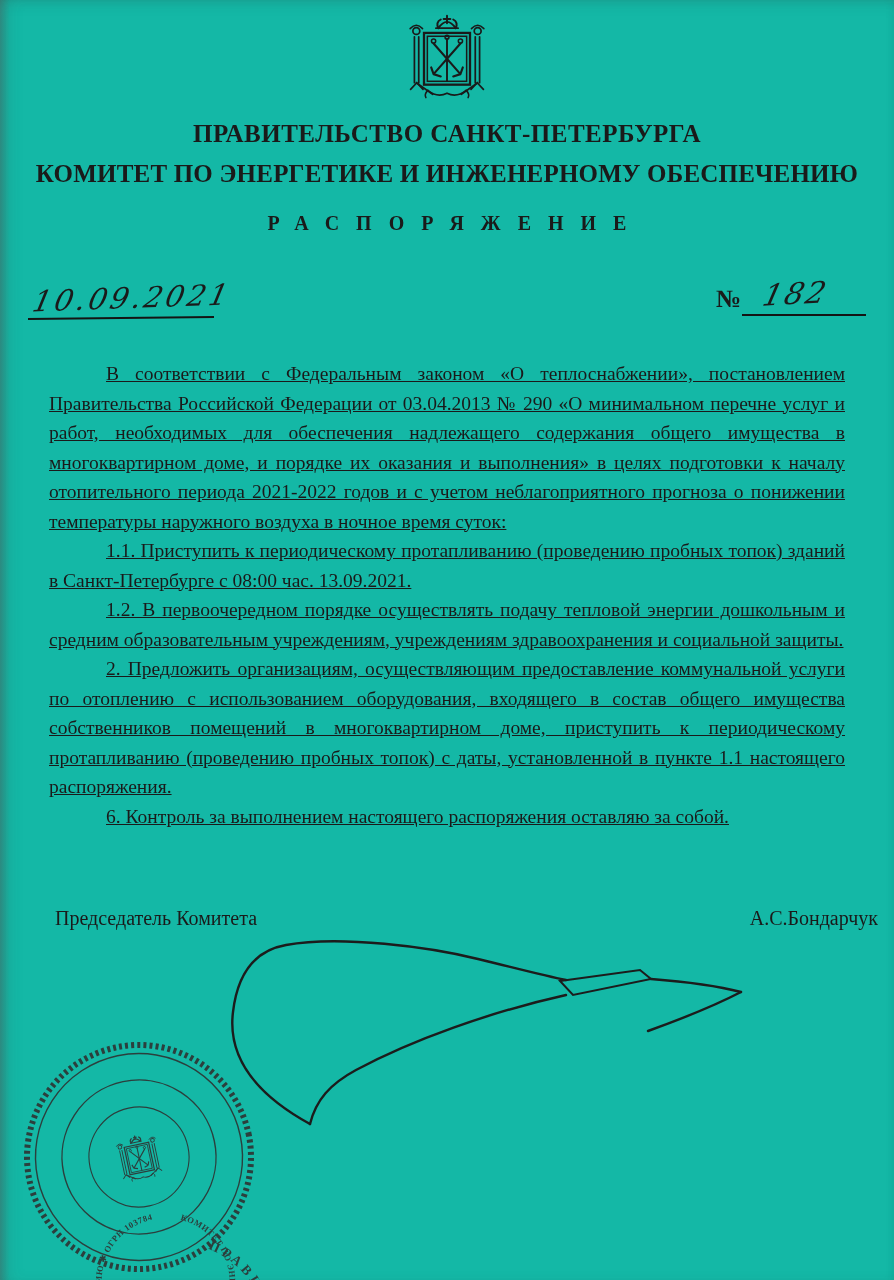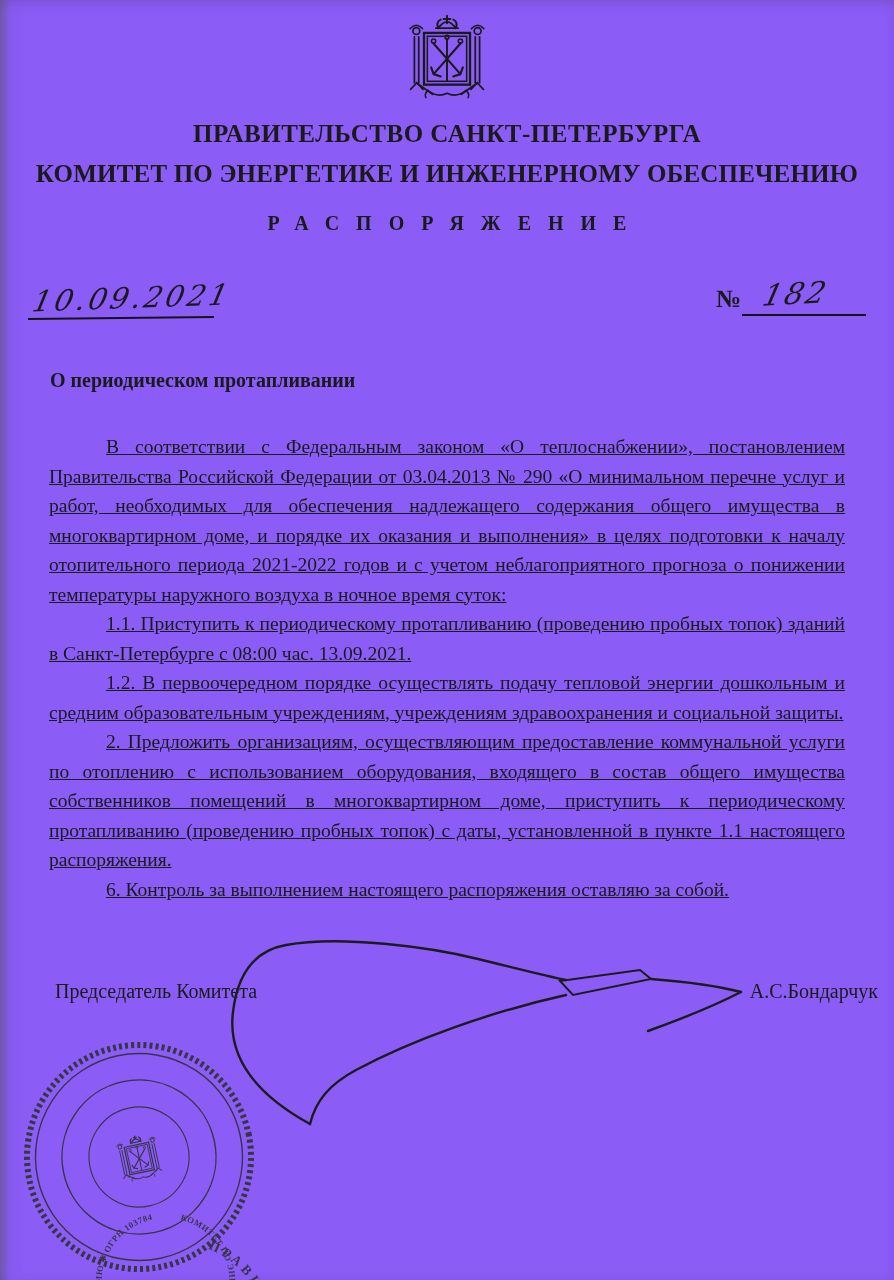--- a/index.html
+++ b/index.html
@@ -1,20 +1,20 @@
 <!DOCTYPE html>
 <html><head>
 <meta charset="utf-8">
 <style>
   html,body{margin:0;padding:0;background:#e9e9e7;}
   .page{
     position:relative;
     width:894px;height:1280px;
     margin:0 auto;
-    background:#8b5cf6;
+    background:#14b8a6;
     overflow:hidden;
     font-family:"Liberation Serif", serif;
     color:#1a1a1a;
     box-shadow:inset 14px 0 22px -16px rgba(60,60,60,.45),
                inset 0 10px 18px -14px rgba(60,60,60,.35),
                inset -6px 0 14px -12px rgba(60,60,60,.25);
   }
   .edge-shade{
     position:absolute;left:0;top:0;width:10px;height:100%;
     background:linear-gradient(to right, rgba(90,90,90,.28), rgba(90,90,90,0));
@@ -122,21 +122,20 @@
       <span class="hand date-value">10.09.2021</span>
       <span class="date-underline"></span>
     </div>
     <div class="number-block">
       <span class="number-sign">№</span>
       <span class="hand number-value">182</span>
       <span class="number-underline"></span>
     </div>
   </div>
 
-  <div class="subject">О периодическом протапливании</div>
 
   <div class="body-text">
     <p>В соответствии с Федеральным законом «О теплоснабжении», постановлением Правительства Российской Федерации от 03.04.2013 № 290 «О минимальном перечне услуг и работ, необходимых для обеспечения надлежащего содержания общего имущества в многоквартирном доме, и порядке их оказания и выполнения» в целях подготовки к началу отопительного периода 2021-2022 годов и с учетом неблагоприятного прогноза о понижении температуры наружного воздуха в ночное время суток:</p>
     <p>1.1. Приступить к периодическому протапливанию (проведению пробных топок) зданий в Санкт-Петербурге с 08:00 час. 13.09.2021.</p>
     <p>1.2. В первоочередном порядке осуществлять подачу тепловой энергии дошкольным и средним образовательным учреждениям, учреждениям здравоохранения и социальной защиты.</p>
     <p>2. Предложить организациям, осуществляющим предоставление коммунальной услуги по отоплению с использованием оборудования, входящего в состав общего имущества собственников помещений в многоквартирном доме, приступить к периодическому протапливанию (проведению пробных топок) с даты, установленной в пункте 1.1 настоящего распоряжения.</p>
     <p>6. Контроль за выполнением настоящего распоряжения оставляю за собой.</p>
   </div>
 
   <div class="sign-row">

